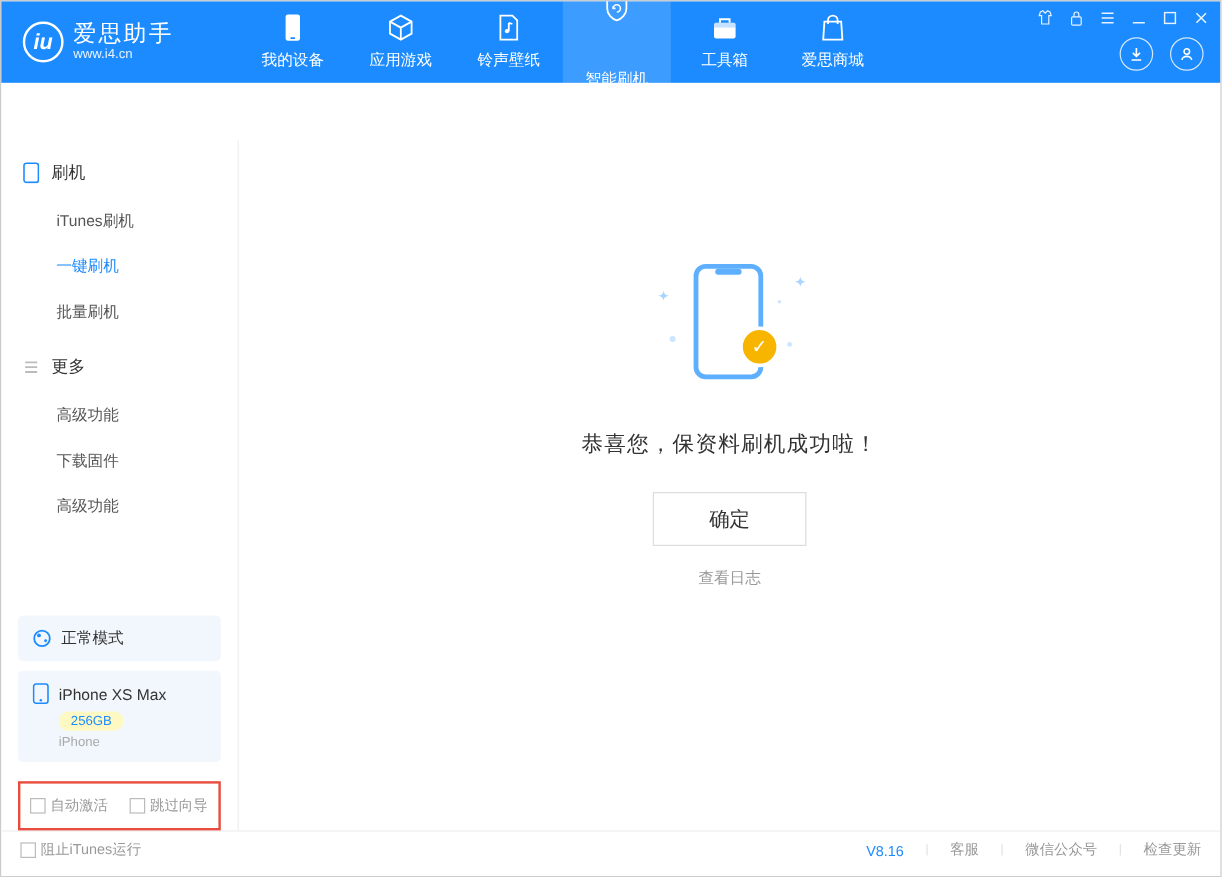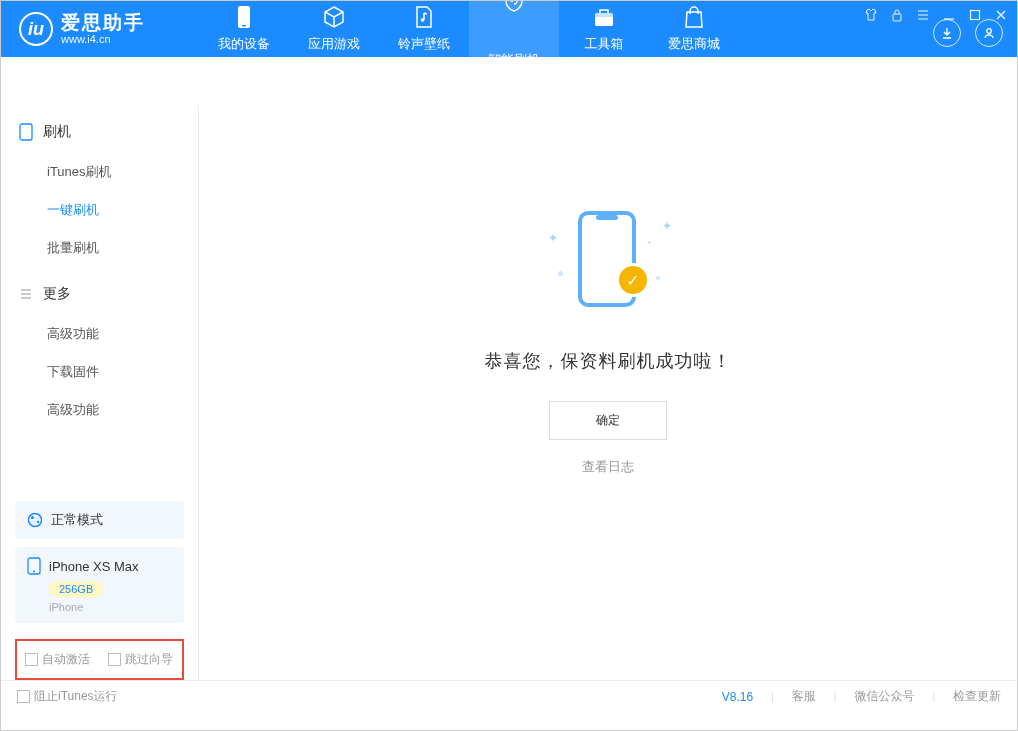--- a/index.html
+++ b/index.html
@@ -1,21 +1,21 @@
 <!DOCTYPE html>
 <html><head>
 <meta charset="utf-8">
 <style>
 * { margin: 0; padding: 0; box-sizing: border-box; font-family: "Microsoft YaHei", Arial, sans-serif; }
 body { background: #fff; width: 1018px; height: 731px; overflow: hidden; border: 1px solid #ccc; }
-.header { background: #1b8bff; height: 56px; display: flex; align-items: stretch; color: #fff; position: relative; }
+.header { background: #1b8bff; height: 68px; display: flex; align-items: stretch; color: #fff; position: relative; }
 .logo-area { display: flex; align-items: center; padding: 0 18px; width: 198px; }
 .logo-circle { width: 34px; height: 34px; border: 2.5px solid #fff; border-radius: 50%; display: flex; align-items: center; justify-content: center; font-size: 18px; font-weight: bold; font-style: italic; margin-right: 8px; }
 .logo-text { display: flex; flex-direction: column; line-height: 1.1; }
-.logo-title { font-size: 19px; font-weight: 700; letter-spacing: 2px; }
+.logo-title { font-size: 19px; font-weight: 400; letter-spacing: 2px; }
 .logo-sub { font-size: 11px; opacity: 0.9; }
 .nav-tabs { display: flex; }
 .nav-tab { width: 90px; display: flex; flex-direction: column; align-items: center; justify-content: center; cursor: pointer; font-size: 13px; gap: 6px; }
 .nav-tab.active { background: rgba(255,255,255,0.15); gap: 38px; }
 .nav-icon { width: 24px; height: 24px; display: flex; align-items: center; justify-content: center; }
 .window-controls { position: absolute; right: 8px; top: 6px; display: flex; gap: 10px; align-items: center; }
 .win-btn { width: 16px; height: 16px; cursor: pointer; opacity: 0.9; display: flex; align-items: center; justify-content: center; }
 .header-actions { position: absolute; right: 14px; bottom: 10px; display: flex; gap: 14px; }
 .action-circle { width: 28px; height: 28px; border: 1.5px solid rgba(255,255,255,0.8); border-radius: 50%; display: flex; align-items: center; justify-content: center; cursor: pointer; }
 .body-area { display: flex; height: 623px; }
@@ -35,21 +35,21 @@
 .cb-item { display: flex; align-items: center; gap: 4px; font-size: 12px; color: #999; cursor: pointer; }
 .cb-box { width: 13px; height: 13px; border: 1px solid #bbb; }
 .main-content { flex: 1; position: relative; display: flex; flex-direction: column; align-items: center; justify-content: center; }
 .phone-illus { position: relative; width: 140px; height: 120px; margin-top: -60px; }
 .phone-body { position: absolute; left: 40px; top: 10px; width: 58px; height: 96px; border: 4px solid #5eb0ff; border-radius: 10px; background: #fff; }
 .phone-notch { position: absolute; left: 58px; top: 14px; width: 22px; height: 5px; background: #5eb0ff; border-radius: 3px; }
 .phone-check { position: absolute; left: 78px; top: 62px; width: 34px; height: 34px; background: #f7b500; border-radius: 50%; border: 3px solid #fff; display: flex; align-items: center; justify-content: center; color: #fff; font-size: 16px; }
 .sparkle { position: absolute; color: #a8d4ff; font-size: 12px; }
 .dot { position: absolute; background: #cde6ff; border-radius: 50%; }
 .success-text { font-size: 18px; color: #333; margin-top: 28px; letter-spacing: 1px; }
-.confirm-btn { margin-top: 28px; border: 1px solid #ddd; background: #fff; padding: 10px 46px; font-size: 12px; color: #333; cursor: pointer; }
+.confirm-btn { margin-top: 28px; border: 1px solid #ddd; background: #fff; padding: 10px 46px; font-size: 17px; color: #333; cursor: pointer; }
 .view-log { margin-top: 18px; font-size: 13px; color: #999; cursor: pointer; }
 .footer { height: 32px; border-top: 1px solid #eee; display: flex; align-items: center; padding: 0 16px; font-size: 12px; color: #999; }
 .footer-right { margin-left: auto; display: flex; align-items: center; gap: 18px; }
 .footer-link { color: #999; cursor: pointer; }
 .footer-link.accent { color: #1b8bff; }
 .footer-sep { color: #ddd; font-size: 10px; }
 svg { display: block; }
 </style>
 </head>
 <body>

